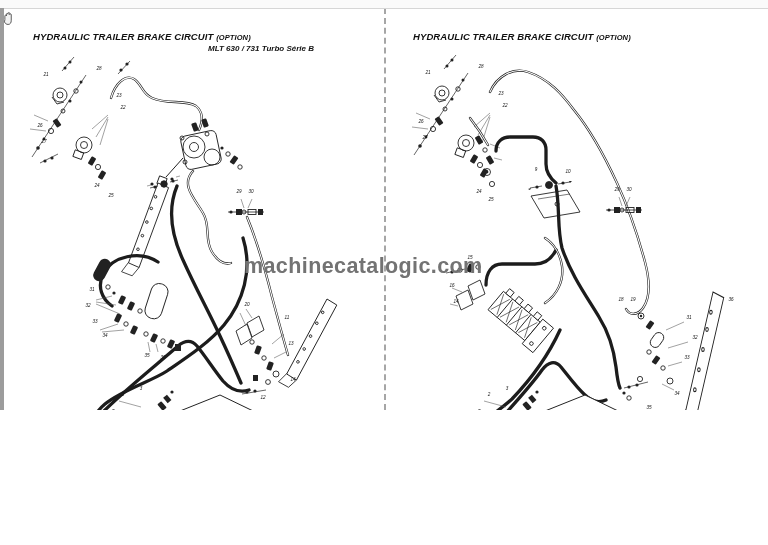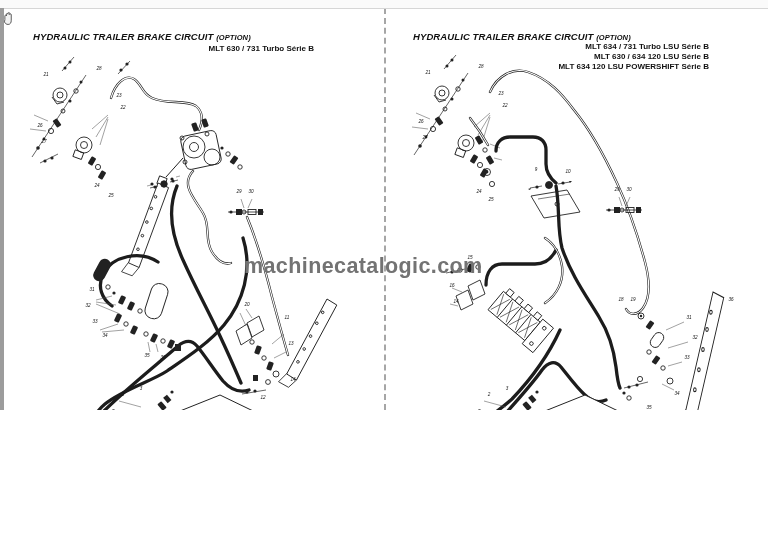--- a/index.html
+++ b/index.html
@@ -8,21 +8,21 @@
   .topbar{position:absolute;left:0;top:0;right:0;height:8px;background:#fafafa;border-bottom:1px solid #d6d6d6;z-index:5;}
   .leftbar{position:absolute;left:0;top:8px;bottom:0;width:4px;background:#9c9c9c;z-index:5;}
   .hand{position:absolute;left:0;top:10px;z-index:6;}
   .divider{position:absolute;left:384px;top:8px;bottom:0;width:0;border-left:2px dashed #a6a6a6;z-index:2;}
   .page{position:absolute;top:8px;bottom:0;z-index:3;}
   .pgL{left:4px;width:380px;}
   .pgR{left:386px;width:382px;}
   .title{position:absolute;top:23px;font-size:9.5px;font-weight:bold;font-style:italic;color:#111;letter-spacing:.1px;white-space:nowrap;}
   .pgL .title{left:29px;} .pgR .title{left:27px;}
   .title .opt{font-size:7.5px;}
-  .models{position:absolute;text-align:right;font-size:8px;font-weight:bold;color:#111;line-height:10px;white-space:nowrap;}
+  .models{position:absolute;text-align:right;font-size:8px;font-weight:bold;font-style:italic;color:#111;line-height:10px;white-space:nowrap;}
   .pgL .models{top:36px;right:70px;}
   .pgR .models{top:34px;right:59px;}
   .pnum{position:absolute;top:499px;font-size:7px;color:#222;background:#c9d6e8;padding:0 2px;line-height:9px;}
   .pgL .pnum{left:185px;} .pgR .pnum{left:184px;}
   .watermark{position:absolute;left:244px;top:254px;font-size:21.5px;font-weight:bold;color:#d99f10;letter-spacing:.4px;z-index:4;white-space:nowrap;}
   .art{position:absolute;left:0;top:0;width:768px;height:545px;z-index:1;}
   .thk{fill:none;stroke:#1c1c1c;stroke-width:3.3;stroke-linecap:round;stroke-linejoin:round;}
   .thn{fill:none;stroke:#1c1c1c;stroke-width:2.3;stroke-linecap:round;}
   .thnw{fill:none;stroke:#ffffff;stroke-width:1.1;stroke-linecap:round;}
   .ldr{stroke:#555;stroke-width:.55;fill:none;}
@@ -377,23 +377,18 @@
       <div>MLT 630 / 731 Turbo Série B</div>
     </div>
     <span class="pnum">6</span>
   </section>
 
   <section class="page pgR">
     <div class="title">
       <span>HYDRAULIC TRAILER BRAKE CIRCUIT</span>
       <span class="opt">(OPTION)</span>
     </div>
-    <div class="models">
-      <div>MLT 634 / 731 Turbo LSU Série B</div>
-      <div>MLT 630 / 634 120 LSU Série B</div>
-      <div>MLT 634 120 LSU POWERSHIFT Série B</div>
-    </div>
     <span class="pnum">7</span>
   </section>
 
   <div class="divider"></div>
   <div class="watermark" style="color: #737373;">machinecatalogic.com</div>
 </div>
 
 </body></html>

